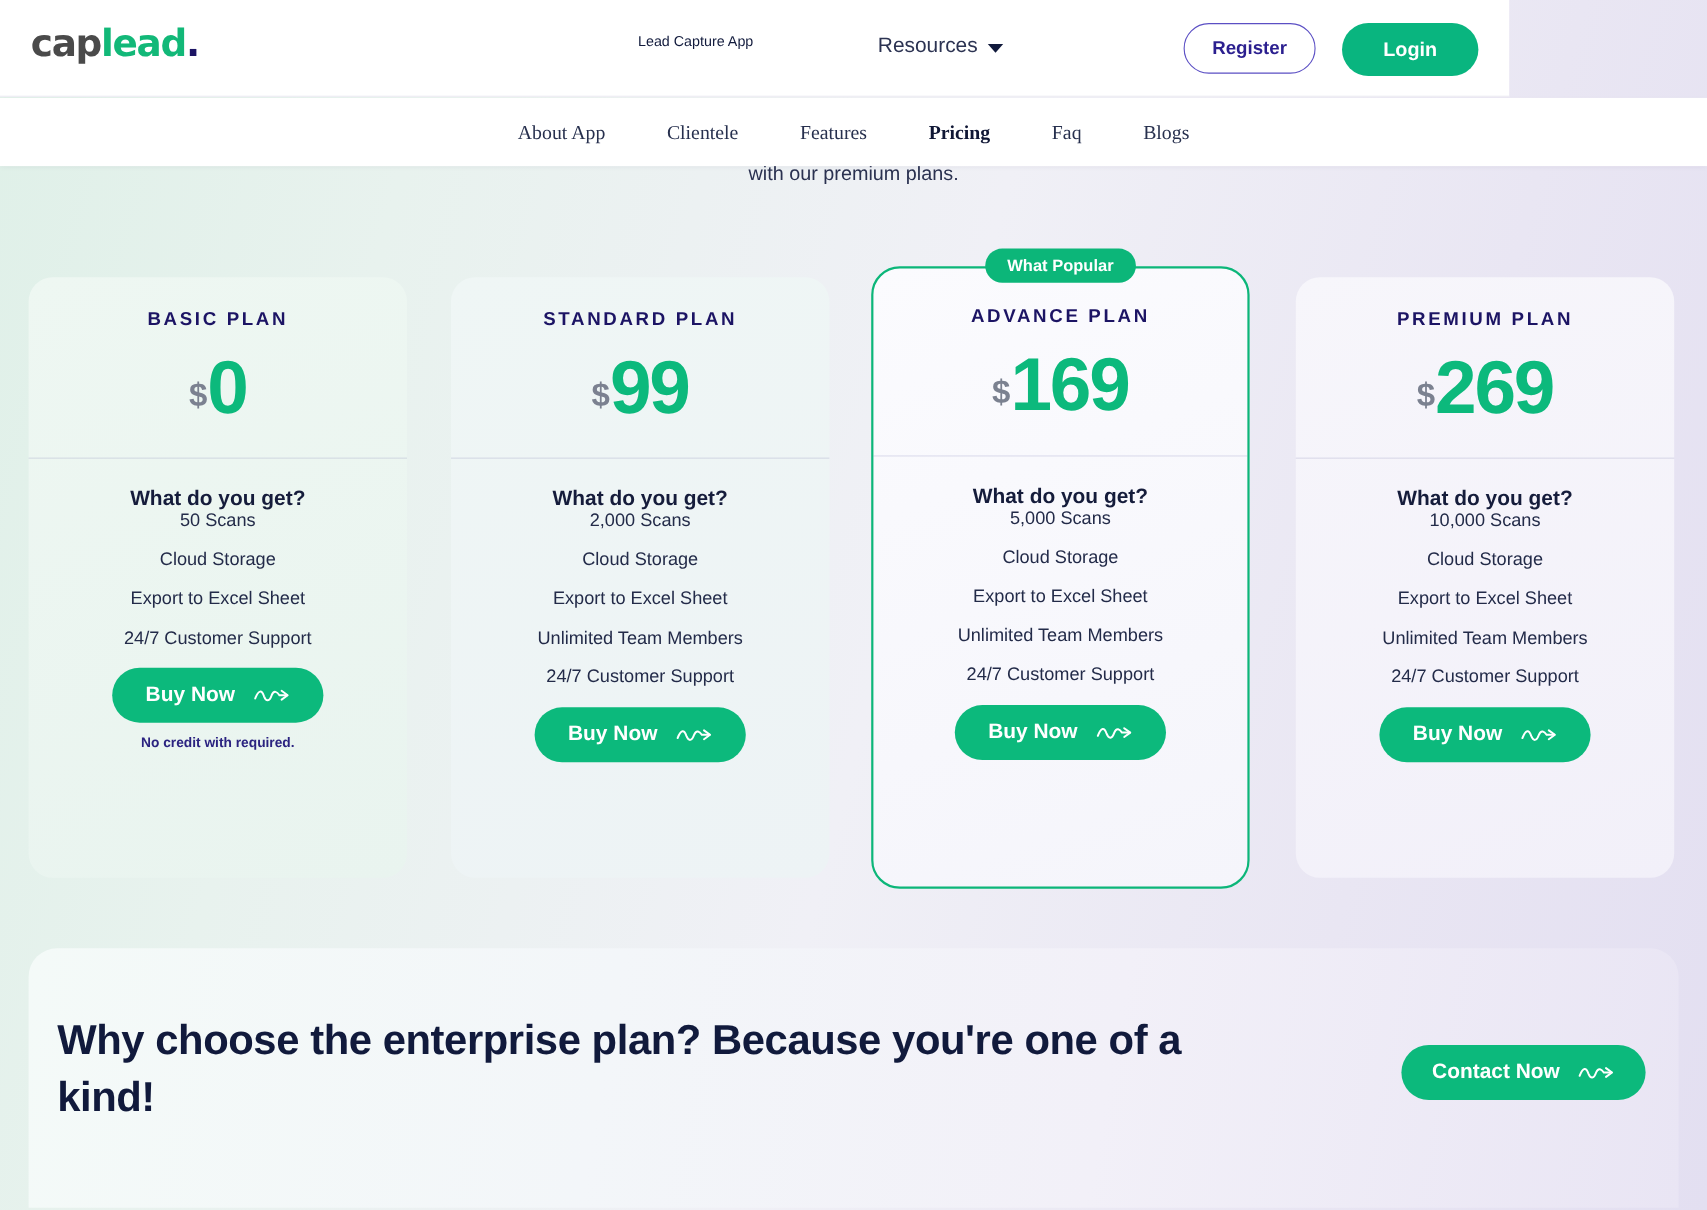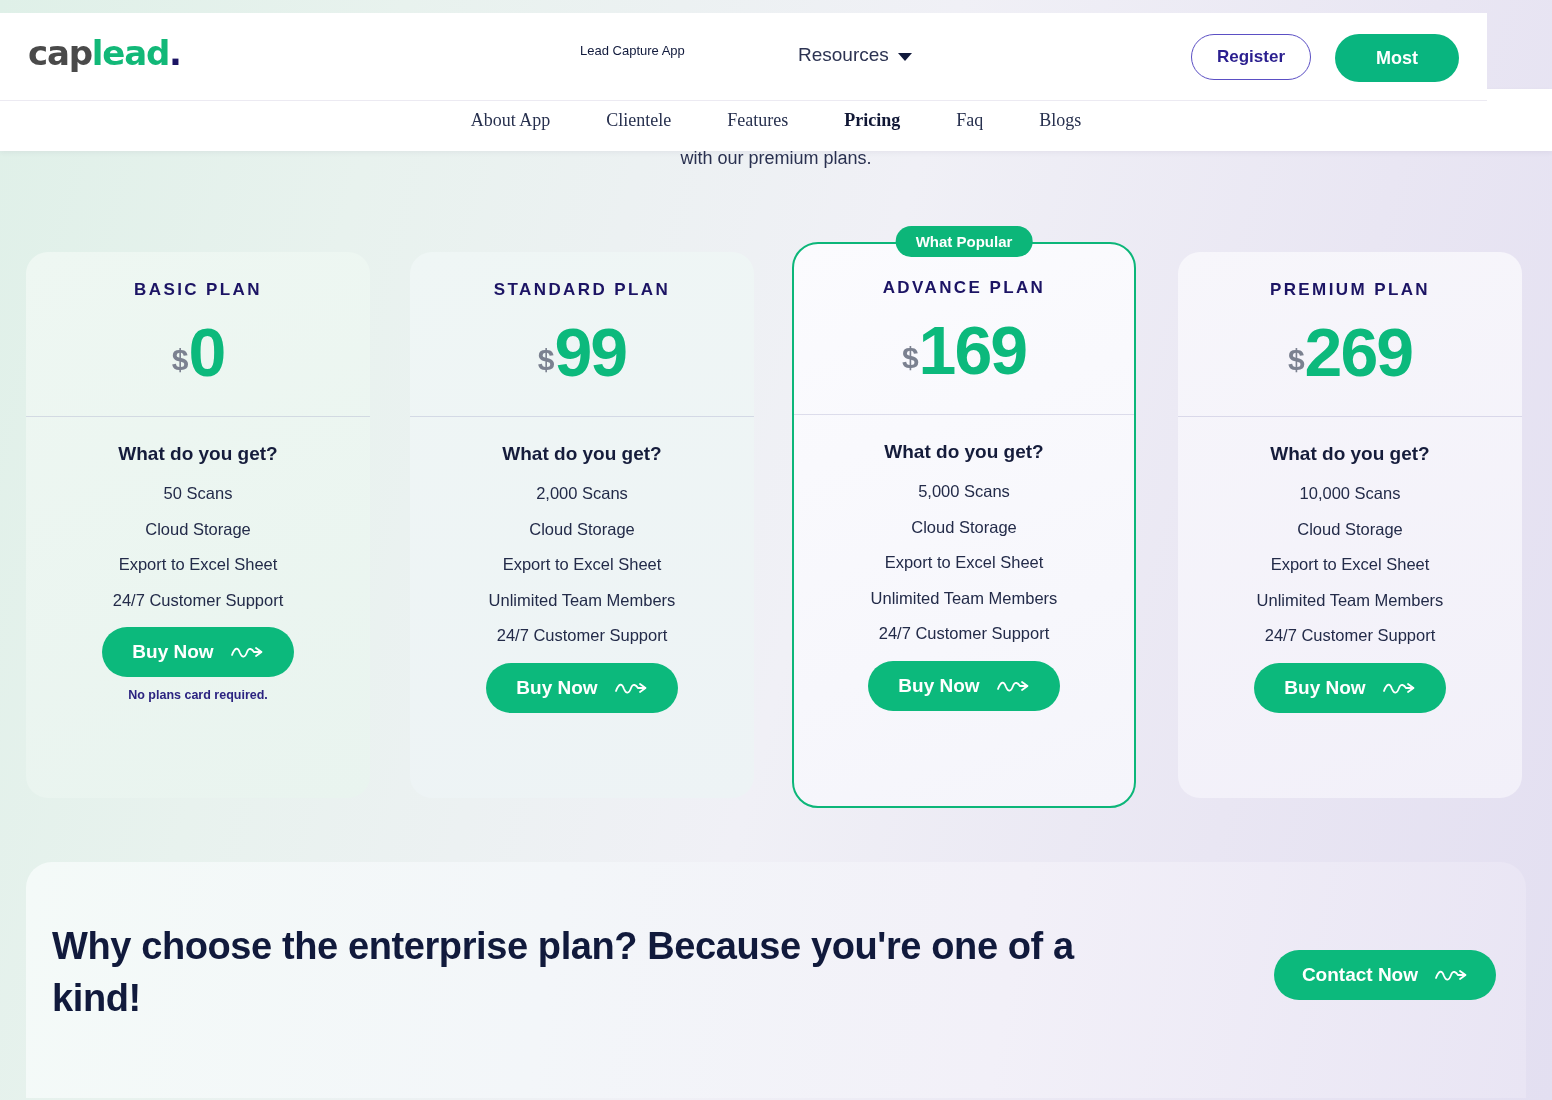--- a/index.html
+++ b/index.html
@@ -10,22 +10,22 @@
     overflow: hidden;
   }
   #page {
     position: relative;
     width: 1552px; height: 1100px;
     background: linear-gradient(105deg, #dff0e8 0%, #e8f2ee 22%, #f0f0f6 52%, #e9e6f3 78%, #e3dff1 100%);
   }
 
   
   .topbar {
-    position: absolute; top: 13px; left: 0;
-    width: 1487px; height: 88px;
+    position: absolute; top: 0; left: 0;
+    width: 1372px; height: 88px;
     background: #ffffff;
     display: flex; align-items: center;
     border-bottom: 1px solid #eceaf2;
     z-index: 40;
   }
   .logo {
     position: absolute; left: 28px; top: 20px;
     font-size: 34px; font-weight: bold; letter-spacing: -1.2px;
     font-family: "DejaVu Sans", sans-serif;
   }
@@ -147,21 +147,21 @@
     margin-top: 30px;
     height: 1px; background: rgba(120,120,175,0.22);
     width: 100%;
   }
   .card.featured .divider { width: 100%; }
 
   .get-title {
     text-align: center; margin-top: 26px;
     font-size: 19px; font-weight: bold; color: #151c3b;
   }
-  .feat-list { margin-top: 20px; }
+  .feat-list { }
   .feat {
     text-align: center; font-size: 16.5px; color: #232b49;
     line-height: 1; margin-bottom: 19px;
   }
   .buy-wrap { text-align: center; margin-top: 16px; }
   .btn-buy {
     display: inline-flex; align-items: center; justify-content: center;
     gap: 16px;
     background: #0cb97c; color: #fff;
     font-size: 19px; font-weight: bold;
@@ -209,21 +209,21 @@
     </div>
 
     <div class="brandlink">Lead Capture App</div>
 
     <div class="resources">
       <span>Resources</span>
       <span class="caret"></span>
     </div>
 
     <div class="btn-register">Register</div>
-    <div class="btn-login">Most</div>
+    <div class="btn-login">Login</div>
   </div>
 
   <div class="subnav">
     <div class="subnav-item">About App</div>
     <div class="subnav-item">Clientele</div>
     <div class="subnav-item">Features</div>
     <div class="subnav-item active">Pricing</div>
     <div class="subnav-item">Faq</div>
     <div class="subnav-item">Blogs</div>
   </div>
@@ -247,21 +247,21 @@
       </div>
       <div class="buy-wrap">
         <button class="btn-buy">
           <span>Buy Now</span>
           <svg class="squiggle" viewBox="0 0 34 16">
             <path d="M2 11 C5 3, 8 3, 10 9 C12 14, 15 14, 17 8 C19 3, 22 5, 24 8 L31 8" stroke="#fff" stroke-width="1.8" fill="none" stroke-linecap="round"></path>
             <path d="M26 4 L31.5 8 L26 12" stroke="#fff" stroke-width="1.8" fill="none" stroke-linecap="round" stroke-linejoin="round"></path>
           </svg>
         </button>
       </div>
-      <div class="note">No plans card required.</div>
+      <div class="note">No credit with required.</div>
     </div>
 
     <div class="card c1">
       <div class="plan-name">STANDARD PLAN</div>
       <div class="price">
         <span class="cur">$</span><span class="amt">99</span>
       </div>
       <div class="divider"></div>
       <div class="get-title">What do you get?</div>
       <div class="feat-list">

